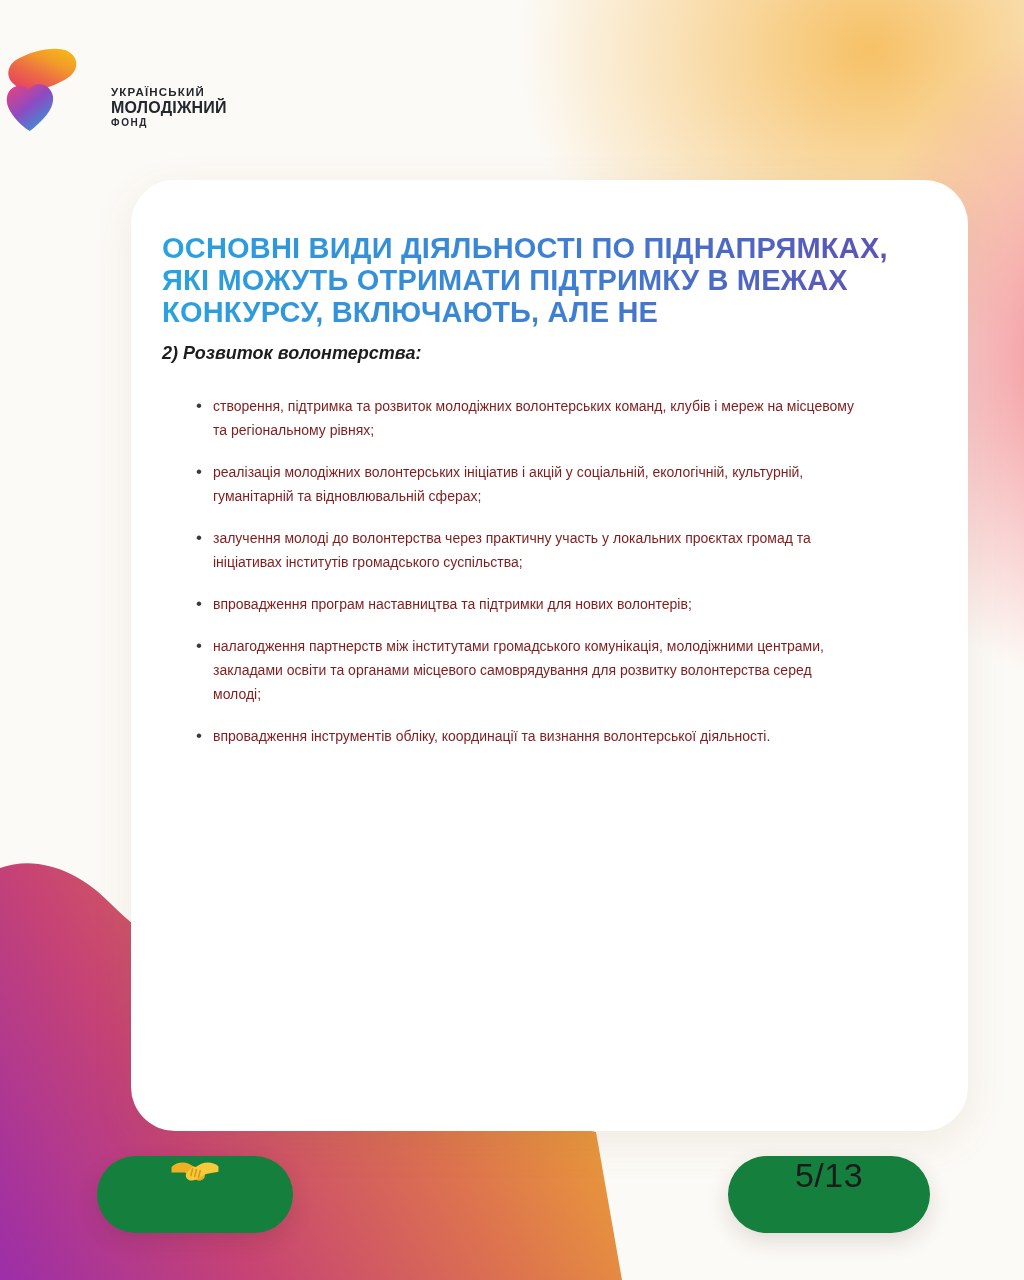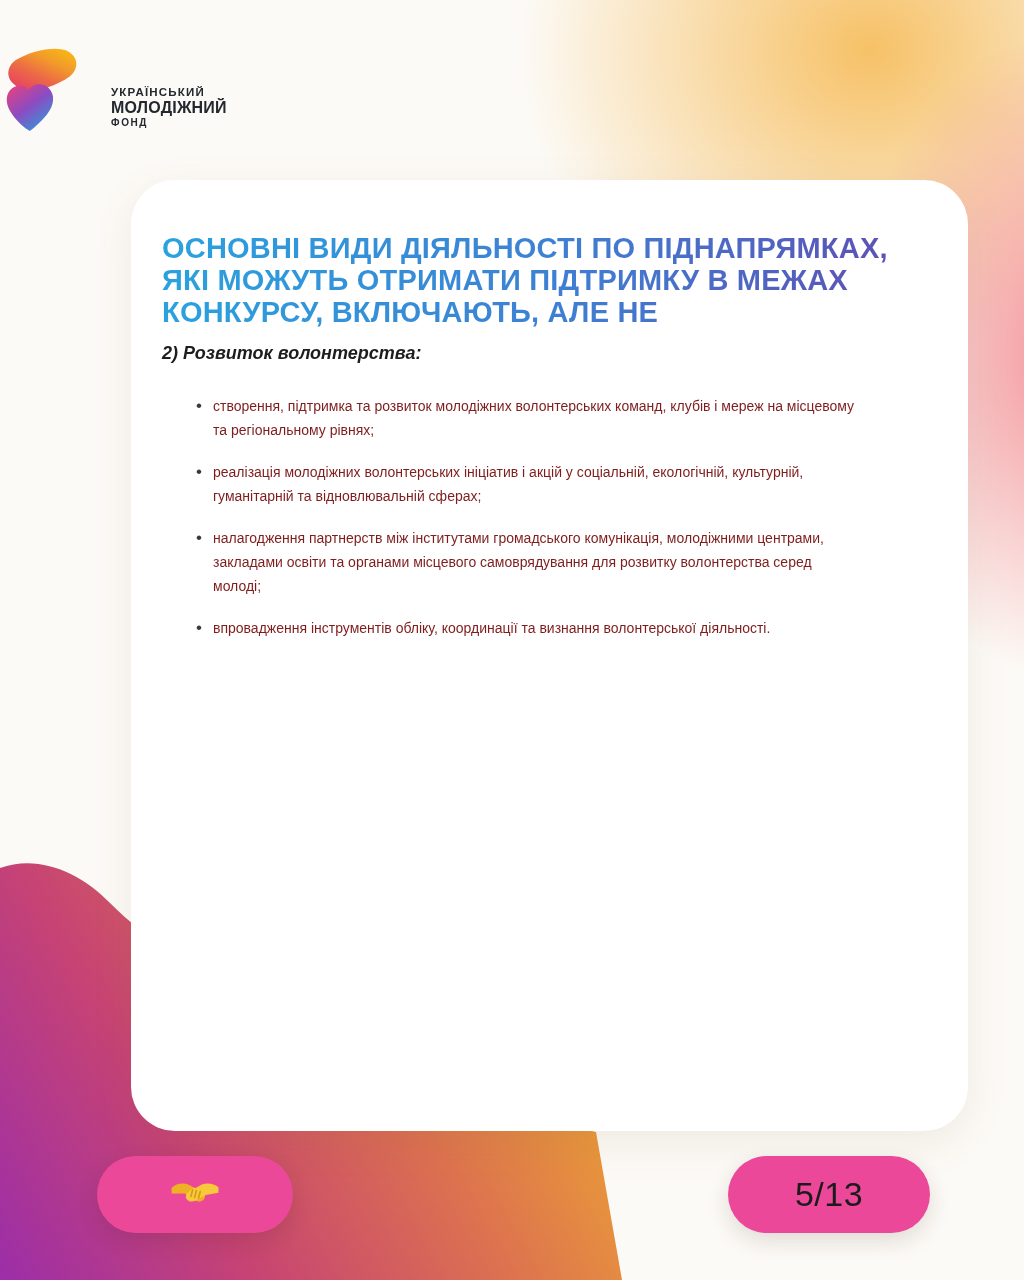--- a/index.html
+++ b/index.html
@@ -58,22 +58,22 @@
   ul.bullets li{
     position:relative; padding-left:17px; margin-bottom:18px;
     font-size:14px; line-height:24px; color:#7f1d1d;
   }
   ul.bullets li::before{
     content:"•"; position:absolute; left:0; top:0;
     font-size:17px; color:#3a3a3a;
   }
   
   .pill{
-    position:absolute; bottom:47px; height:77px; background:#ec4899;
-    border-radius:40px; z-index:2; display:flex; align-items:center; justify-content:center;
+    position:absolute; bottom:47px; height:77px; background:#15803d;
+    border-radius:40px; z-index:2; display:flex; align-items:flex-start; justify-content:center;
     box-shadow:0 8px 22px rgba(60,30,30,.14);
     margin-top:30px;
   }
   .pill-reaction{ left:97px;  width:196px; }
   .pill-pager   { right:94px; width:202px; }
   .pager-text{ font-size:34px; color:#1b1b1b; letter-spacing:.5px; }
 </style>
 </head>
 <body>
 
@@ -128,20 +128,22 @@
   <div class="card">
     <h1 class="heading">
       <span>ОСНОВНІ ВИДИ ДІЯЛЬНОСТІ ПО ПІДНАПРЯМКАХ,</span>
       <span>ЯКІ МОЖУТЬ ОТРИМАТИ ПІДТРИМКУ В МЕЖАХ</span>
       <span>КОНКУРСУ, ВКЛЮЧАЮТЬ, АЛЕ НЕ</span>
     </h1>
     <div class="subtitle">2) Розвиток волонтерства:</div>
     <ul class="bullets">
         <li>створення, підтримка та розвиток молодіжних волонтерських команд, клубів і мереж на місцевому та регіональному рівнях;</li>
         <li>реалізація молодіжних волонтерських ініціатив і акцій у соціальній, екологічній, культурній, гуманітарній та відновлювальній сферах;</li>
+        <li>залучення молоді до волонтерства через практичну участь у локальних проєктах громад та ініціативах інститутів громадського суспільства;</li>
+        <li>впровадження програм наставництва та підтримки для нових волонтерів;</li>
         <li>налагодження партнерств між інститутами громадського комунікація, молодіжними центрами, закладами освіти та органами місцевого самоврядування для розвитку волонтерства серед молоді;</li>
         <li>впровадження інструментів обліку, координації та визнання волонтерської діяльності.</li>
       </ul>
   </div>
 
   <div class="pill pill-reaction">
     <svg width="50" height="36" viewBox="0 0 64 44" aria-hidden="true">
       <path d="M2 13 C8 7 17 6 24 9 L41 18 C45 20 46 25 43 28 C40 31 35 31 31 28 L19 20 L2 20 Z" fill="#eeb123"></path>
       <path d="M62 12 C56 7 47 6 40 9 L24 18 C20 20 19 25 22 28 C25 31 29 31 33 29 L46 22 L62 19 Z" fill="#f8c93a"></path>
       <rect x="25" y="13" width="15" height="13" rx="6" fill="#f8c93a" transform="rotate(14 32 19)"></rect>

